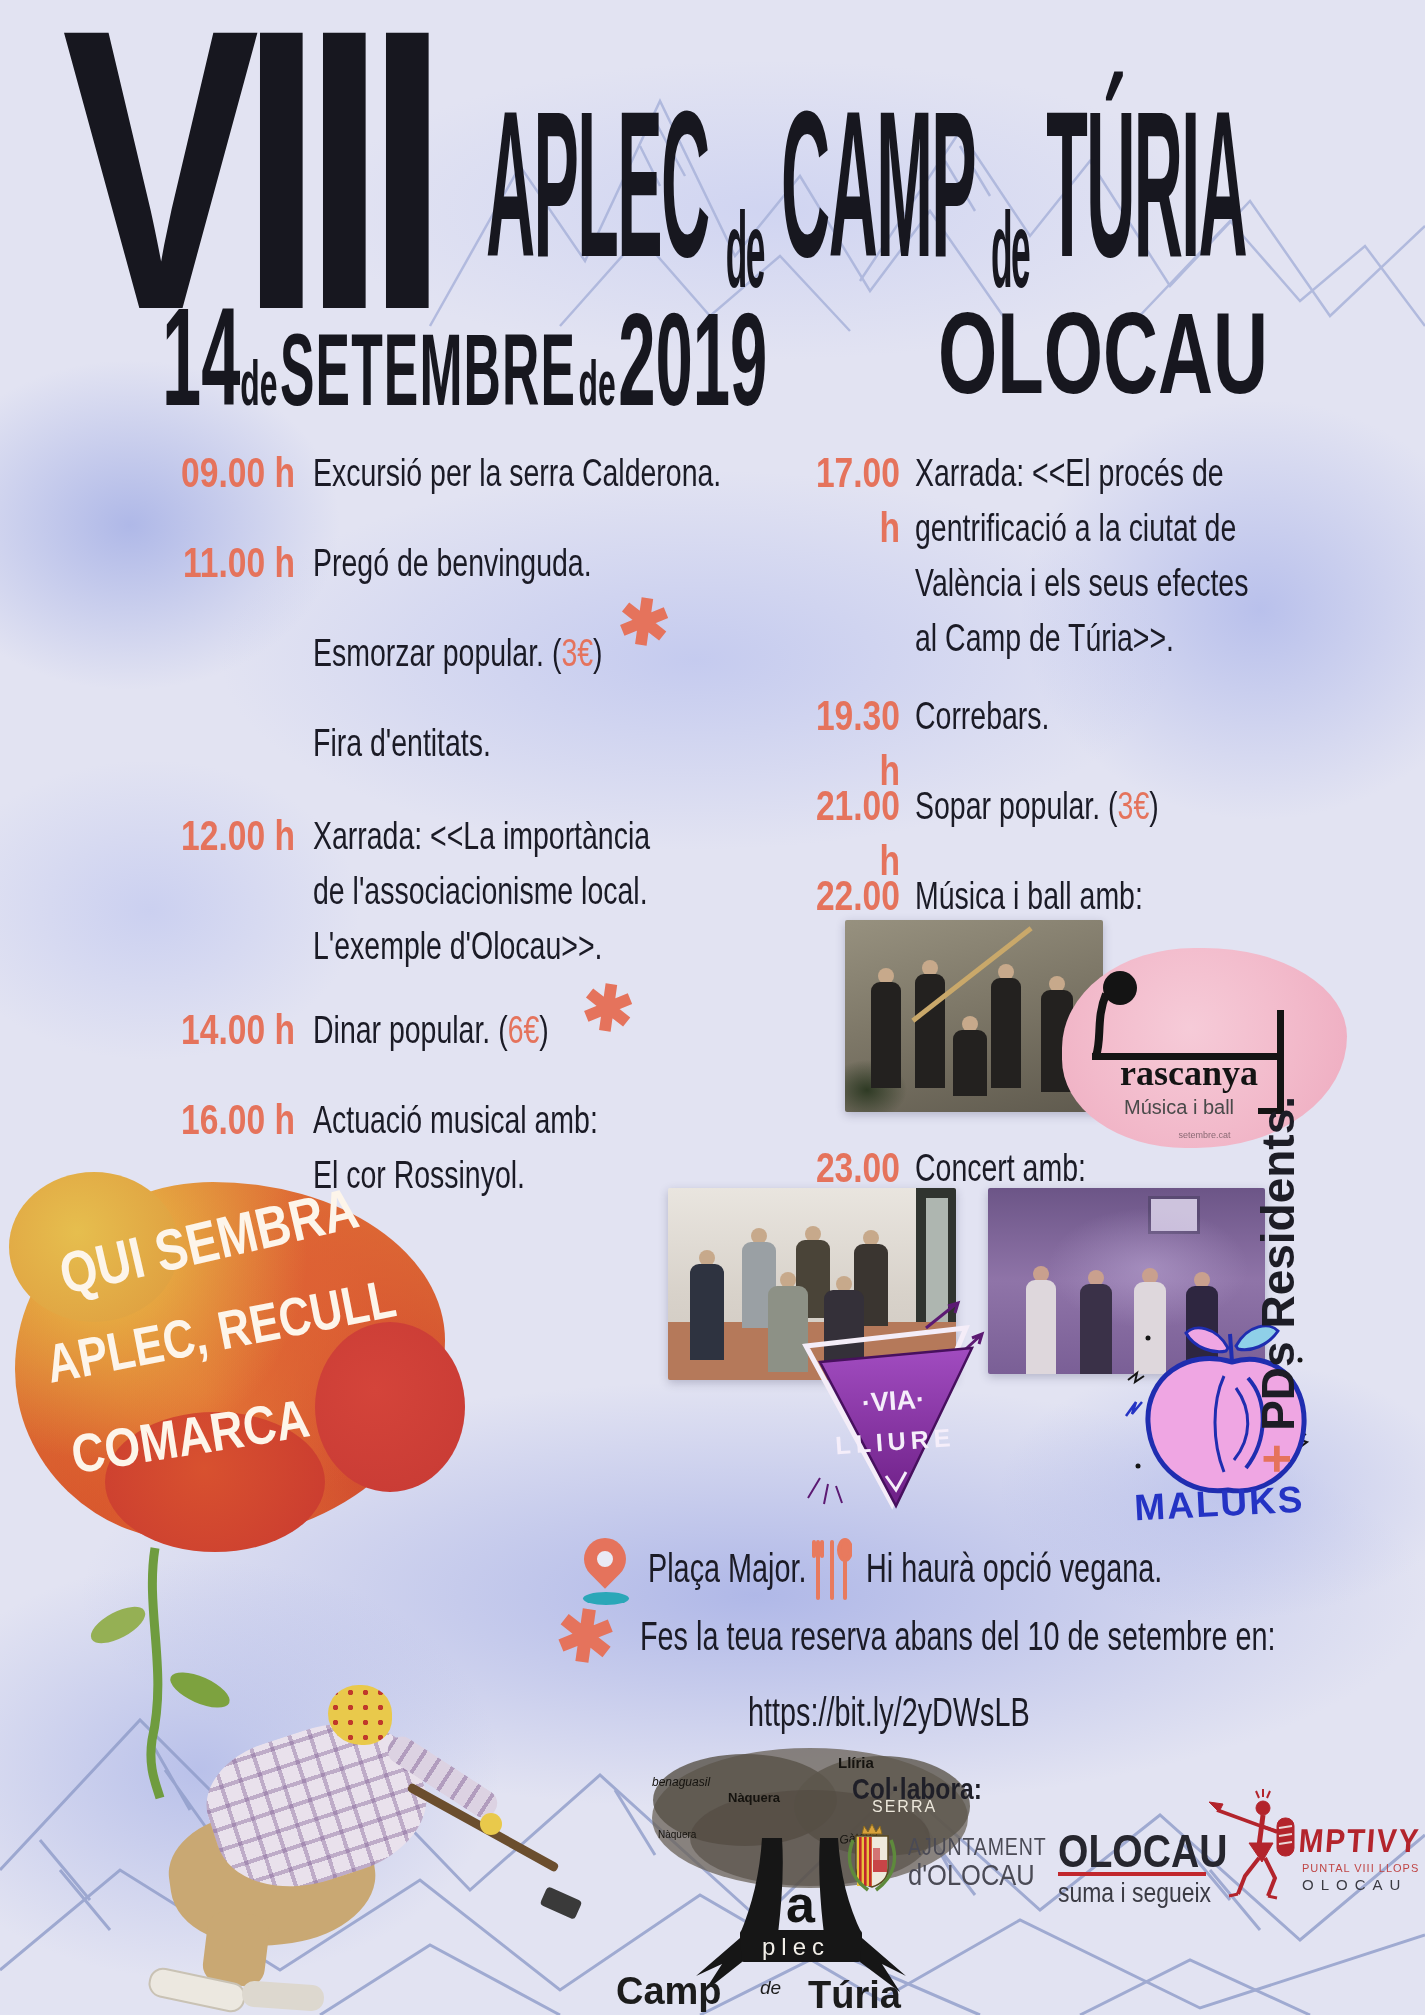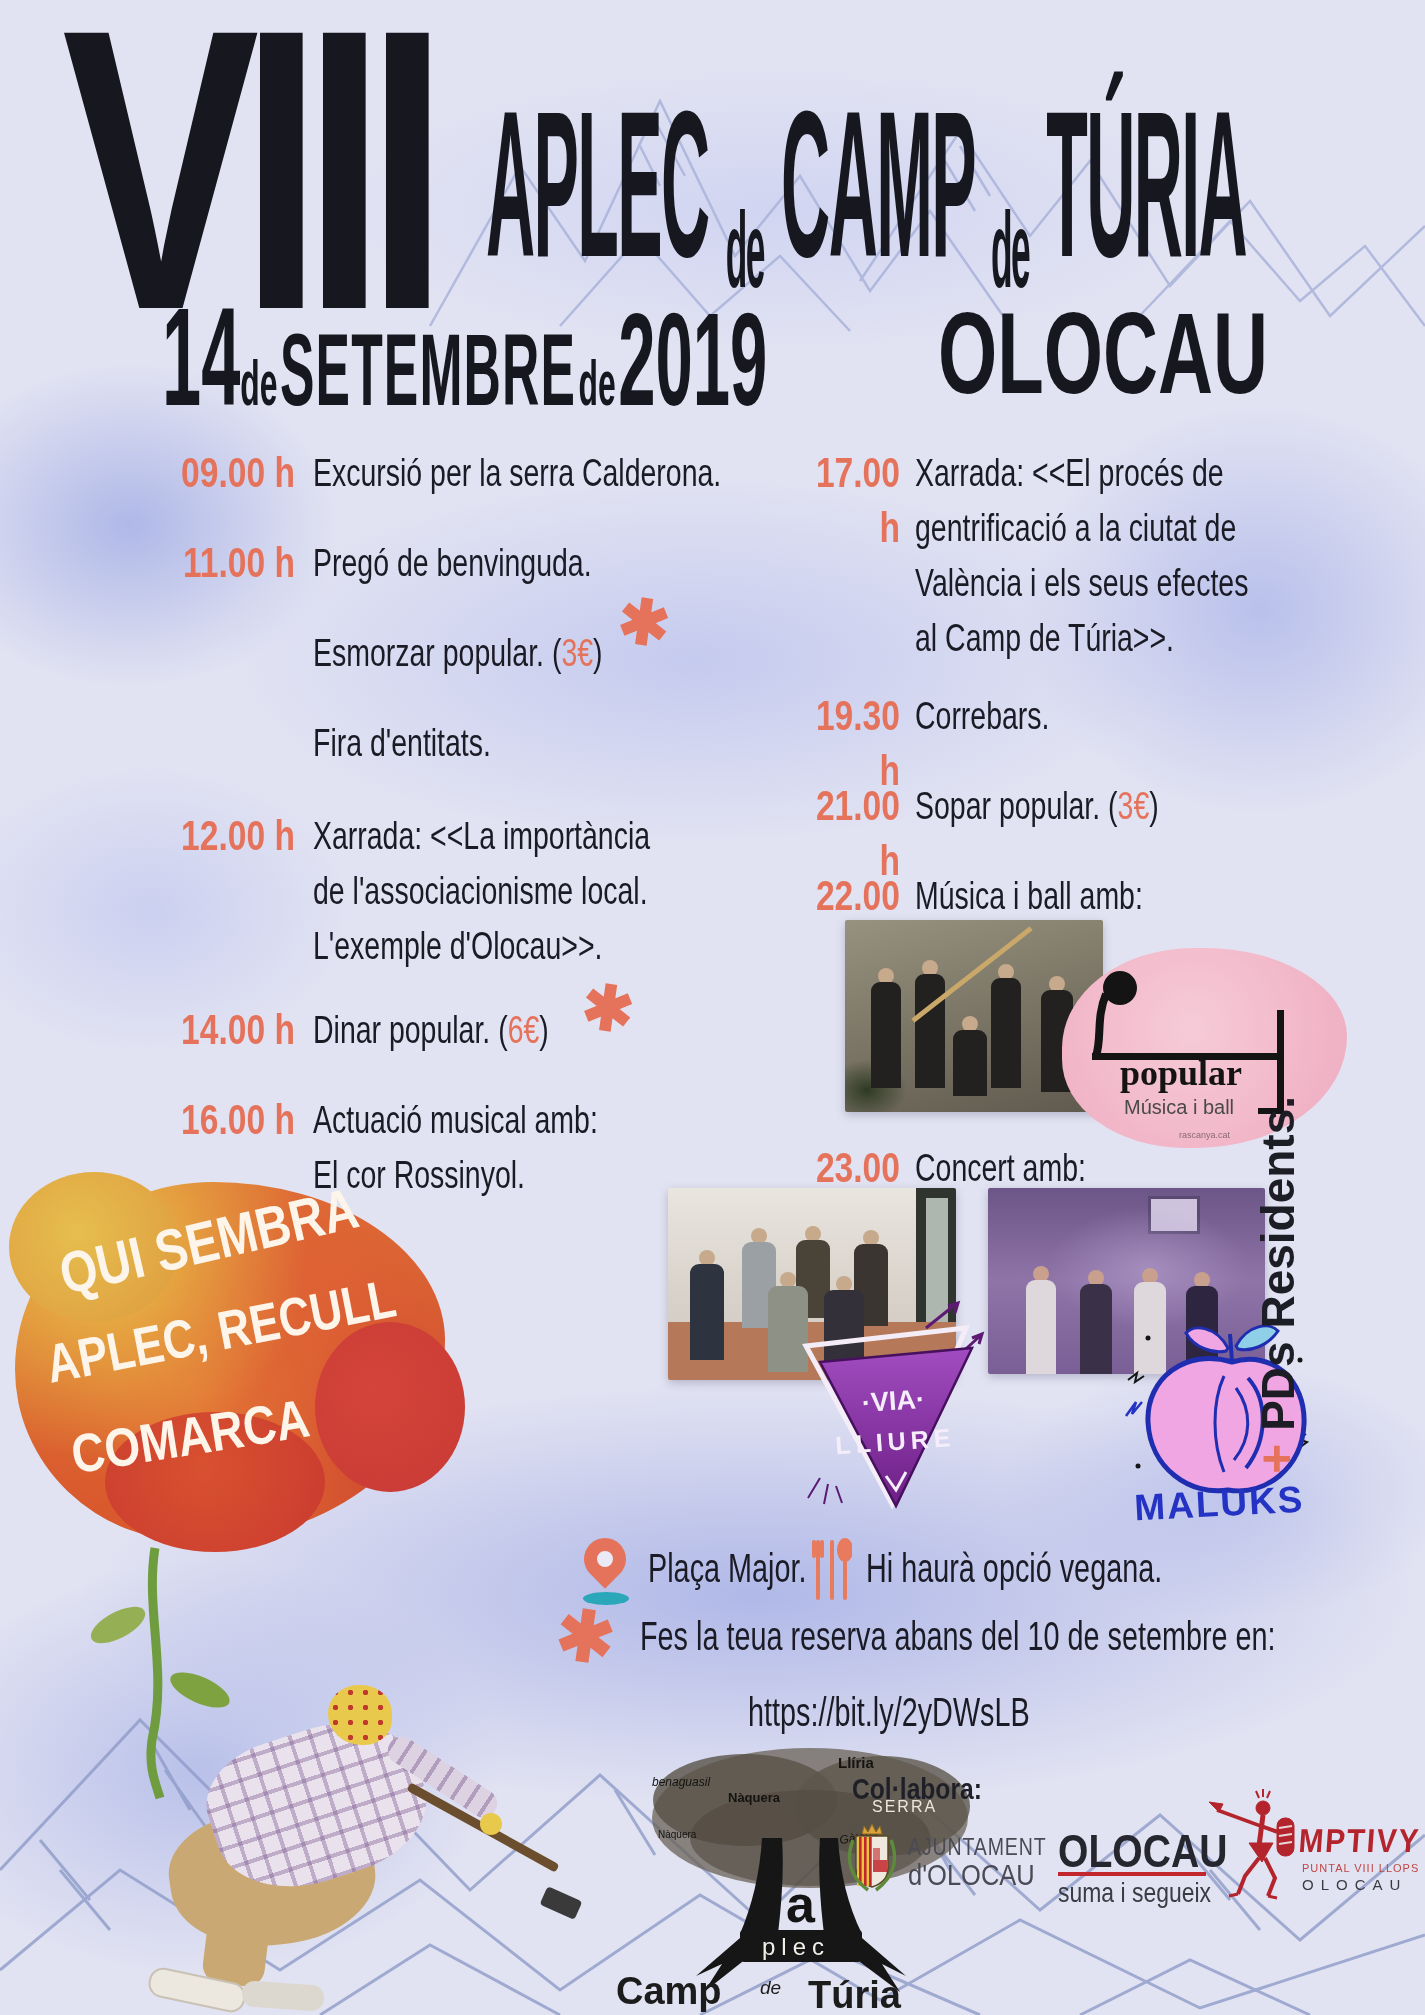--- a/index.html
+++ b/index.html
@@ -222,23 +222,23 @@
   </div>
 
   <div class="rblob">
     <svg class="abs" style="left:0;top:0;" width="285" height="200" viewBox="0 0 285 200">
       <circle cx="58" cy="40" r="17" fill="#141414"></circle>
       <path d="M44,46 C34,70 40,90 34,108" stroke="#141414" stroke-width="8" fill="none"></path>
       <rect x="30" y="105" width="192" height="7" fill="#141414"></rect>
       <rect x="215" y="62" width="7" height="102" fill="#141414"></rect>
       <rect x="196" y="160" width="26" height="6" fill="#141414"></rect>
     </svg>
-    <div class="rname">popular</div>
+    <div class="rname">rascanya</div>
     <div class="rtag">Música i ball</div>
-    <div class="rsite">rascanya.cat</div>
+    <div class="rsite">setembre.cat</div>
   </div>
 
   <div class="t-time" style="left:758px;top:1140px;width:142px;">23.00 h</div>
   <div class="t-desc" style="left:915px;top:1140px;">
       <div>Concert amb:</div>
     </div>
 
   <div class="photo" style="left:668px;top:1188px;width:288px;height:192px;background:linear-gradient(180deg,#E9E5DF 0%,#D8D2CA 55%,#CFc8C0 100%);">
     <div class="abs" style="right:0;top:0;width:40px;height:100%;background:#30342F;"></div>
     <div class="abs" style="right:8px;top:10px;width:22px;height:150px;background:#AEB6B0;"></div>

